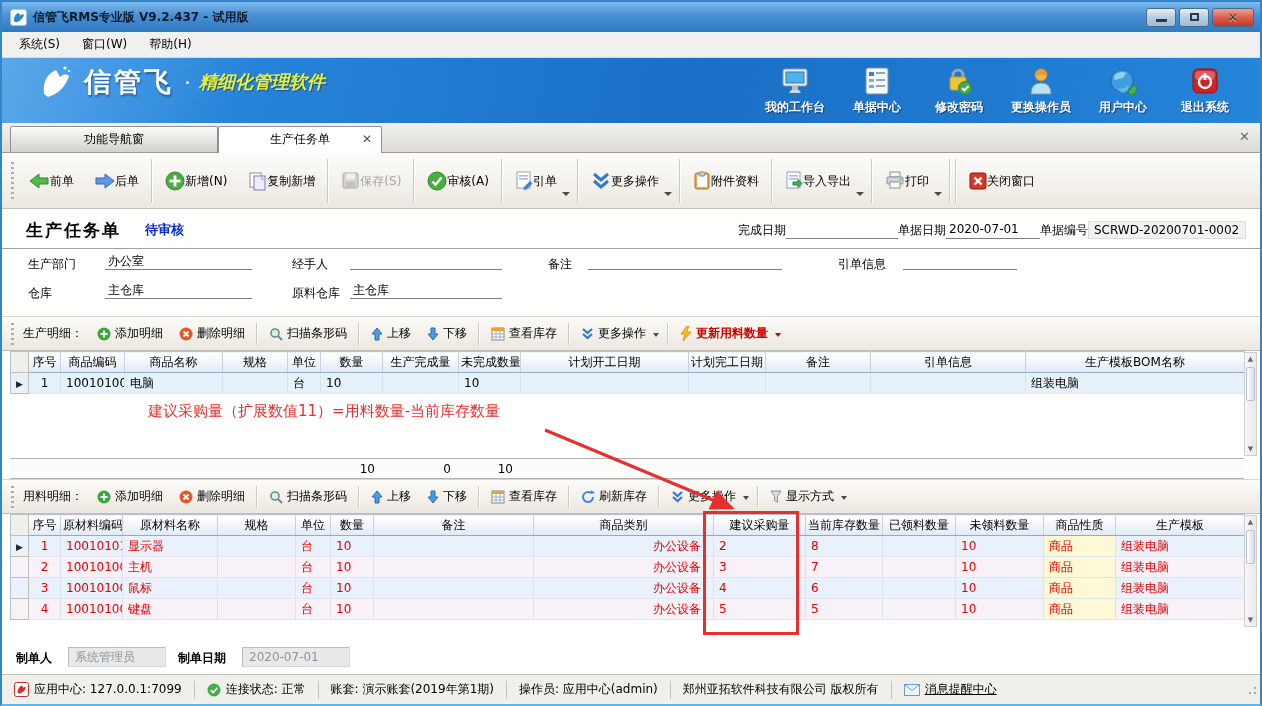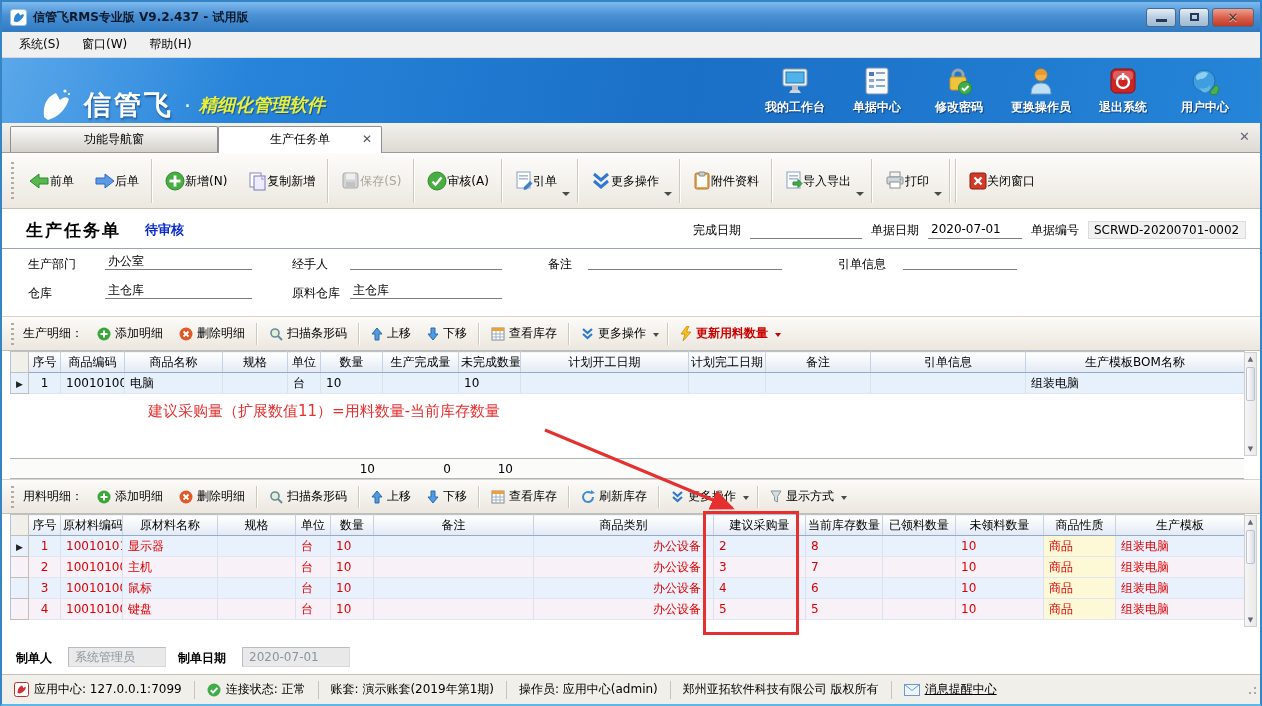--- a/index.html
+++ b/index.html
@@ -19,21 +19,21 @@
   .g-x { color:#3d3d3d; font-weight:bold; font-size:13px; line-height:1; text-shadow:0 1px 0 #f4c0b4; }
 
   
   .menubar { height:26px; background:#f0f0f0; border-bottom:1px solid #d8d8d8; display:flex; align-items:center; padding-left:6px; }
   .menuitem { padding:3px 11px; cursor:pointer; }
 
   
   .banner { position:relative; height:65px; background:linear-gradient(100deg,#2d8fe4,#1a6fc6 55%,#2585d8); overflow:hidden; }
   .banner::before { content:""; position:absolute; left:-80px; top:-40px; width:560px; height:200px;
                     background:linear-gradient(115deg,rgba(255,255,255,.30),rgba(255,255,255,0) 55%); transform:rotate(-4deg); }
-  .brand { position:absolute; left:32px; top:27px; display:flex; align-items:center; }
+  .brand { position:absolute; left:32px; top:4px; display:flex; align-items:center; }
   .brandname { color:#fff; font-size:27px; font-weight:bold; letter-spacing:3px; text-shadow:1px 2px 2px rgba(0,30,80,.45); margin-left:10px; }
   .branddot { color:#fff; font-size:22px; margin:0 8px 0 10px; }
   .slogan { color:#e8f03a; font-size:18px; font-weight:bold; font-style:italic; text-shadow:1px 1px 1px rgba(0,30,80,.5); }
   .quick { position:absolute; right:14px; top:6px; display:flex; }
   .qa { width:82px; display:flex; flex-direction:column; align-items:center; cursor:pointer; }
   .qa .qico { height:32px; display:flex; align-items:flex-end; }
   .qa .qlbl { color:#fff; font-weight:bold; font-size:12px; margin-top:3px; text-shadow:1px 1px 1px rgba(0,20,60,.6); white-space:nowrap; }
 
   
   .tabbar { position:relative; height:30px; background:linear-gradient(#f2f1ee,#dddad3); border-bottom:1px solid #9a9a9a; display:flex; align-items:flex-end; padding-left:8px; }
@@ -52,21 +52,21 @@
   .tbtn.dd { padding-right:17px; }
   .tbtn.disabled .tl { color:#a8a49c; }
   .caret { position:absolute; right:4px; top:26px; width:0; height:0; border-left:4px solid transparent; border-right:4px solid transparent; border-top:4px solid #4a4a4a; }
   .vsep { width:0; height:44px; border-left:1px solid #cfc9bd; border-right:1px solid #ffffff; margin:0 2px; }
 
   
   .formarea { position:relative; height:107px; background:#fff; }
   .dochead { display:flex; align-items:center; padding:8px 14px 0 24px; height:34px; }
   .doctitle { font-size:17px; font-weight:bold; letter-spacing:2px; }
   .docstatus { color:#0a2ccc; font-weight:bold; font-size:13px; margin-left:24px; }
-  .headright { margin-left:auto; display:flex; align-items:center; gap:9px; }
+  .headright { margin-left:auto; display:flex; align-items:center; gap:0; }
   .uline { display:inline-block; border-bottom:1px solid #7d7d7d; height:17px; padding:0 3px; white-space:nowrap; }
   .robox { display:inline-block; background:#f1f1f1; border:1px solid #dcdcdc; height:18px; line-height:17px; padding:0 5px; white-space:nowrap; }
   .headsep { border-top:1px solid #9aa4b2; margin-top:5px; }
   .flabel { position:absolute; white-space:nowrap; }
   .fval { position:absolute; }
 
   
   .secbar { height:35px; background:linear-gradient(#fcfbf8,#ece7df); border-bottom:1px solid #c2bdb3; border-top:1px solid #d8d4cc; display:flex; align-items:center; padding-left:4px; }
   .sectitle { font-size:12px; margin:0 6px 0 4px; white-space:nowrap; }
   .sbtn { position:relative; display:flex; align-items:center; gap:4px; padding:4px 8px; cursor:pointer; white-space:nowrap; }
@@ -197,39 +197,39 @@
             <svg width="28" height="30" viewBox="0 0 28 30">
               <circle cx="14" cy="9" r="6" fill="#f2b24c" stroke="#c8882a"></circle>
               <path d="M14 3 a6 6 0 0 1 6 6 l-12 0 a6 6 0 0 1 6 -6" fill="#e89a30"></path>
               <path d="M4 28 q0-11 10-11 q10 0 10 11 Z" fill="#bfe0f4" stroke="#6f9ec4"></path>
             </svg>
           </span>
         <span class="qlbl">更换操作员</span>
       </div>
       <div class="qa">
         <span class="qico">
+            <svg width="30" height="30" viewBox="0 0 30 30">
+              <circle cx="14" cy="15" r="11" fill="#3f9de0" stroke="#1f6fae"></circle>
+              <path d="M6 10 q6-6 12-3 q-2 6-8 6 q-4 3-4-3" fill="#8fd0f0"></path>
+              <path d="M10 22 q6 2 10-3 q2 5-3 7 q-5 2-7-4" fill="#63b8e8"></path>
+              <path d="M20 26 l6-7 3 3 -2 6 -5 1 Z" fill="#4cb04c" stroke="#2f8a32"></path>
+            </svg>
+          </span>
+        <span class="qlbl">用户中心</span>
+      </div>
+      <div class="qa">
+        <span class="qico">
             <svg width="28" height="30" viewBox="0 0 28 30">
               <rect x="2" y="3" width="24" height="24" rx="5" fill="#cf2222" stroke="#8e1010"></rect>
               <rect x="4" y="5" width="20" height="9" rx="4" fill="rgba(255,255,255,.28)"></rect>
               <circle cx="14" cy="16" r="6" fill="none" stroke="#fff" stroke-width="2.4"></circle>
               <rect x="12.8" y="7" width="2.4" height="7" fill="#fff"></rect>
             </svg>
           </span>
         <span class="qlbl">退出系统</span>
-      </div>
-      <div class="qa">
-        <span class="qico">
-            <svg width="30" height="30" viewBox="0 0 30 30">
-              <circle cx="14" cy="15" r="11" fill="#3f9de0" stroke="#1f6fae"></circle>
-              <path d="M6 10 q6-6 12-3 q-2 6-8 6 q-4 3-4-3" fill="#8fd0f0"></path>
-              <path d="M10 22 q6 2 10-3 q2 5-3 7 q-5 2-7-4" fill="#63b8e8"></path>
-              <path d="M20 26 l6-7 3 3 -2 6 -5 1 Z" fill="#4cb04c" stroke="#2f8a32"></path>
-            </svg>
-          </span>
-        <span class="qlbl">用户中心</span>
       </div>
     </div>
   </div>
 
   <div class="tabbar">
     <div class="tab inactive"><span>功能导航窗</span></div>
     <div class="tab active">
       <span>生产任务单</span>
       <span class="tabx">✕</span>
     </div>

